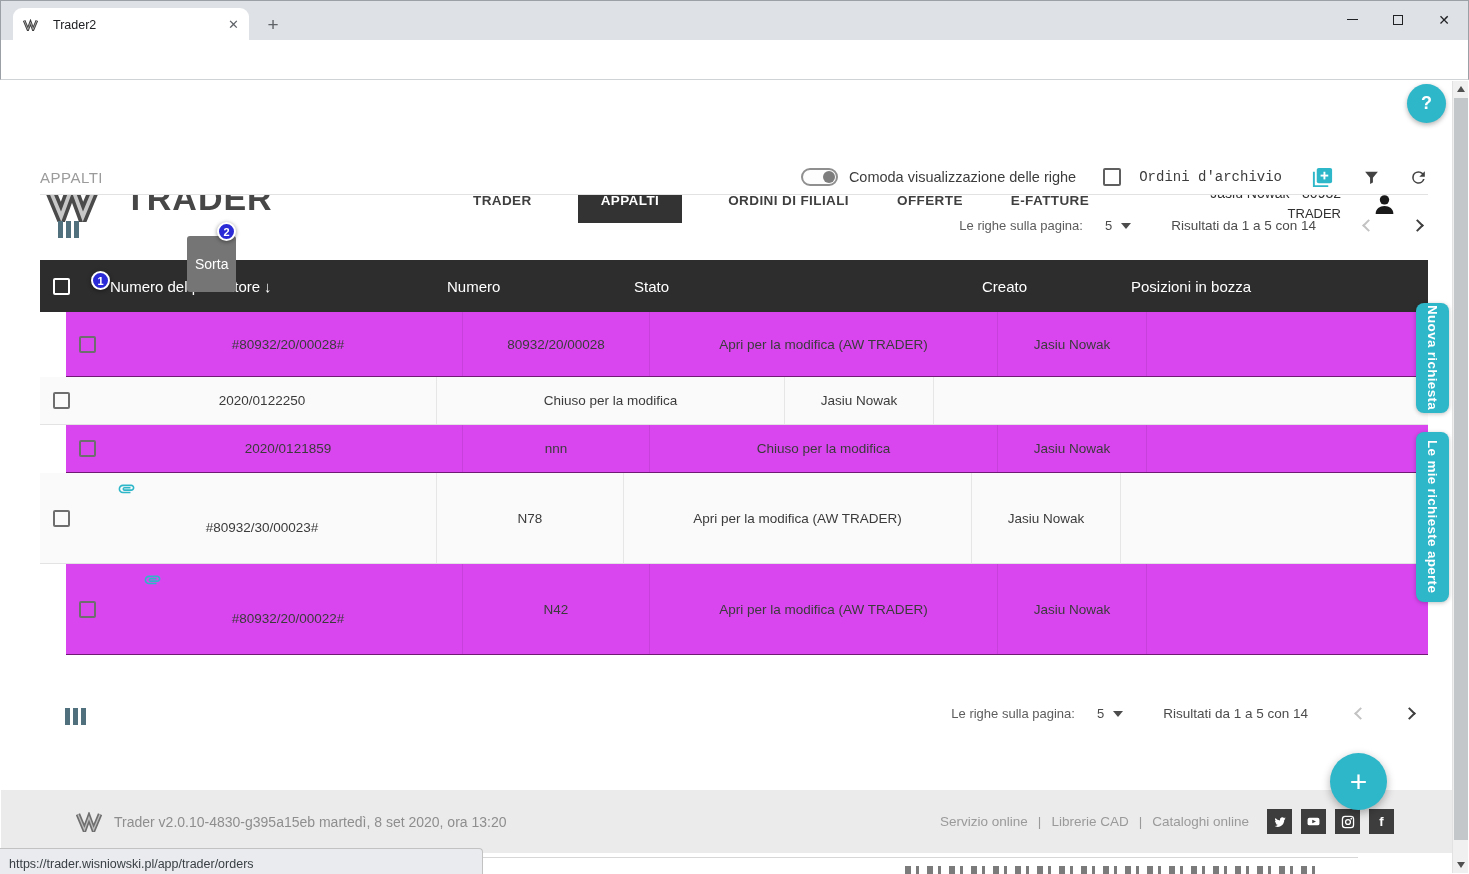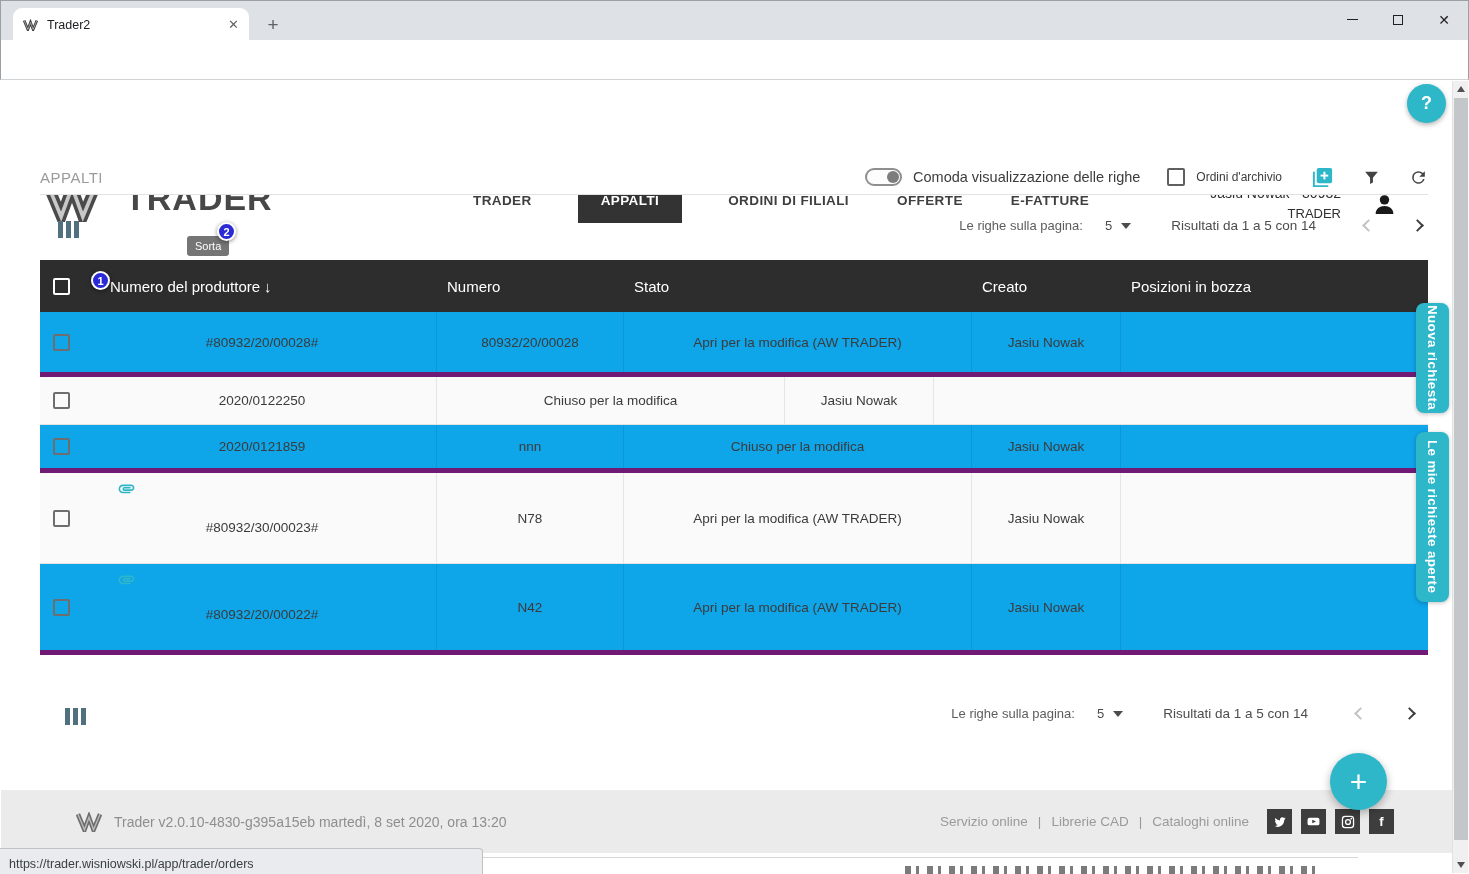--- a/index.html
+++ b/index.html
@@ -1,21 +1,21 @@
 <!DOCTYPE html>
 <html><head>
 <meta charset="utf-8">
 <style>
   * { margin:0; padding:0; box-sizing:border-box; }
   html,body { width:1469px; height:874px; }
   body { font-family:"Liberation Sans", sans-serif; position:relative; overflow:hidden; background:#fff; }
 
   
   .tabstrip { position:absolute; left:0; top:0; width:1469px; height:40px; background:#dee1e6; border-left:1px solid #9aa0a6; border-top:1px solid #9aa0a6; border-right:1px solid #9aa0a6; }
-  .tab { position:absolute; left:12px; top:7px; width:236px; height:33px; background:#fff; border-radius:9px 9px 0 0; display:flex; align-items:center; padding:0 10px; }
+  .tab { position:absolute; left:12px; top:7px; width:236px; height:33px; background:#fff; border-radius:9px 9px 0 0; display:flex; align-items:center; padding:0 10px;gap:6px; }
   .tab-title { font-size:12.5px; color:#202124; margin-left:9px; flex:1; }
   .tab-close { font-size:13px; color:#5f6368; cursor:pointer; }
   .newtab-btn { position:absolute; left:258px; top:10px; width:28px; height:28px; display:flex; align-items:center; justify-content:center; font-size:19px; color:#5f6368; border-radius:50%; }
   .win-controls { position:absolute; right:1px; top:1px; height:35px; display:flex; }
   .win-btn { width:46px; height:35px; display:flex; align-items:center; justify-content:center; color:#202124; }
   .min-glyph { width:11px; height:1px; background:#202124; display:block; }
   .max-glyph { width:10px; height:10px; border:1.3px solid #202124; display:block; }
   .close-glyph { font-size:14px; }
 
   .navbar { position:absolute; left:0; top:40px; width:1469px; height:40px; background:#fff; border-bottom:1px solid #d0d3d6; border-left:1px solid #9aa0a6; border-right:1px solid #9aa0a6; }
@@ -45,48 +45,48 @@
 
   
   .toolbar-row { position:absolute; left:40px; top:160px; width:1388px; height:35px; display:flex; align-items:center; justify-content:space-between; border-bottom:1px solid #e2e2e2; background:#fff; }
   .page-title { font-size:15px; color:#9b9b9b; letter-spacing:0.5px; }
   .toolbar-right { display:flex; align-items:center; }
   .toggle { width:37px; height:18px; border-radius:10px; border:2px solid #8f8f8f; background:#fdfdfd; position:relative; }
   .toggle-knob { position:absolute; right:1px; top:1px; width:12px; height:12px; border-radius:50%; background:#7d7d7d; }
   .toggle-label { font-size:14.5px; color:#3c3c3c; margin-left:11px; }
   .cb { width:18px; height:18px; border:2px solid #5f5f5f; border-radius:2px; background:transparent; }
   .archive-cb { margin-left:27px; }
-  .archive-label { font-size:12px; color:#3c3c3c; margin-left:11px; }
+  .archive-label { font-size:14px; color:#3c3c3c; margin-left:18px;font-family:Liberation Mono, monospace; }
   .tool-icon { margin-left:29px; display:flex; align-items:center; }
 
   .subrow-colicon { position:absolute; left:58px; top:221px; }
   .colicon { display:flex; gap:3px; }
   .colicon span { width:5px; height:17px; background:#51707e; display:block; }
 
   .pagination { position:absolute; display:flex; align-items:center; font-size:13px; color:#5d5d5d; }
   .pagination.top { top:218px; right:47px; }
   .pagination.bottom { top:706px; right:55px; }
   .pg-rows-value { margin-left:22px; color:#4c4c4c; }
   .pg-caret { width:0; height:0; border-left:5px solid transparent; border-right:5px solid transparent; border-top:6px solid #4c4c4c; margin-left:9px; }
   .pg-results { margin-left:40px; font-size:13.5px; color:#4c4c4c; }
   .pg-chevron { width:9px; height:9px; border-left:2px solid #3f3f3f; border-bottom:2px solid #3f3f3f; display:block; }
   .pg-prev { transform:rotate(45deg); border-color:#c3c3c3; margin-left:48px; }
   .pg-next { transform:rotate(-135deg); margin-left:40px; }
 
   
   .tour-badge { position:absolute; width:19px; height:19px; border-radius:50%; background:#2a2ad6; border:2px solid #fff; box-shadow:0 1px 4px rgba(0,0,0,.45); color:#fff; font-size:11px; font-weight:bold; display:flex; align-items:center; justify-content:center; z-index:25; }
   .badge-2 { left:217px; top:222px; }
   .badge-1 { left:91px; top:271px; }
-  .tour-tooltip { position:absolute; left:187px; top:236px; background:#757575; border-radius:3px; color:#fff; font-size:11px; padding:4px 8px; z-index:24;text-align:right; }
+  .tour-tooltip { position:absolute; left:187px; top:236px; background:#757575; border-radius:3px; color:#fff; font-size:14px; padding:20px 8px; z-index:24;text-align:right; }
 
   
   .table { position:absolute; left:40px; top:260px; width:1388px; }
   .thead { height:52px; background:#2d2d2d; color:#fff; display:flex; align-items:center; font-size:15px; }
   .row { display:flex; align-items:stretch; border-bottom:1px solid #e3e3e3; background:#fafafa; }
-  .row.alt { background:#0ea5e9; border-bottom:5px solid #701a75; }
+  .row.alt { background:#d946ef; border-bottom:1px solid #701a75;margin-left:26px; }
   .row { height:48px; }
   .row.r0 { height:65px; }
   .row.tall { height:91px; }
   .c-cb { width:48px; display:flex; align-items:center; padding-left:13px; flex-shrink:0; }
   .c1 { width:349px; flex-shrink:0; }
   .c2 { width:187px; flex-shrink:0; }
   .c3 { width:348px; flex-shrink:0; }
   .c4 { width:149px; flex-shrink:0; }
   .c5 { flex:1; }
   .thead .hc { padding-left:10px; }

